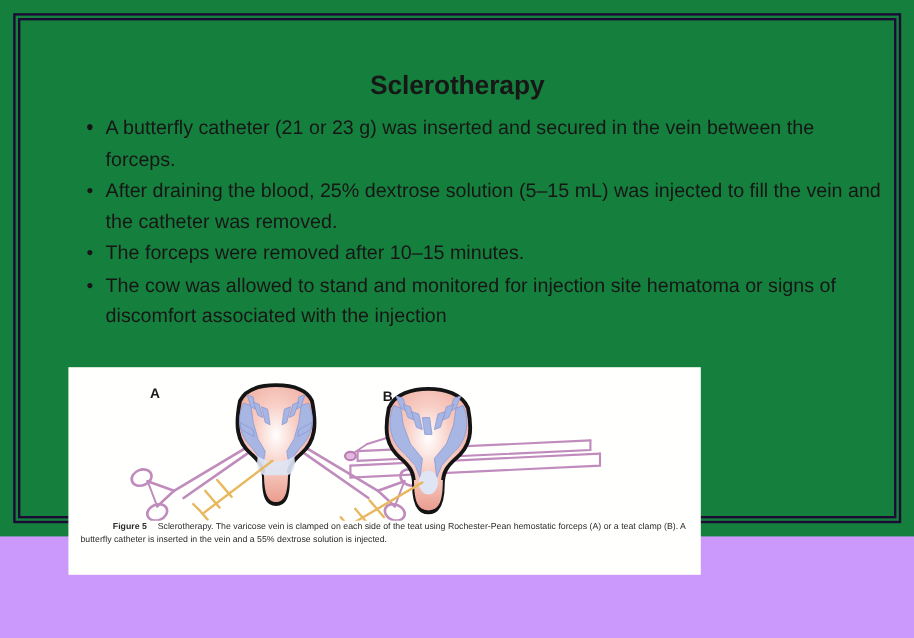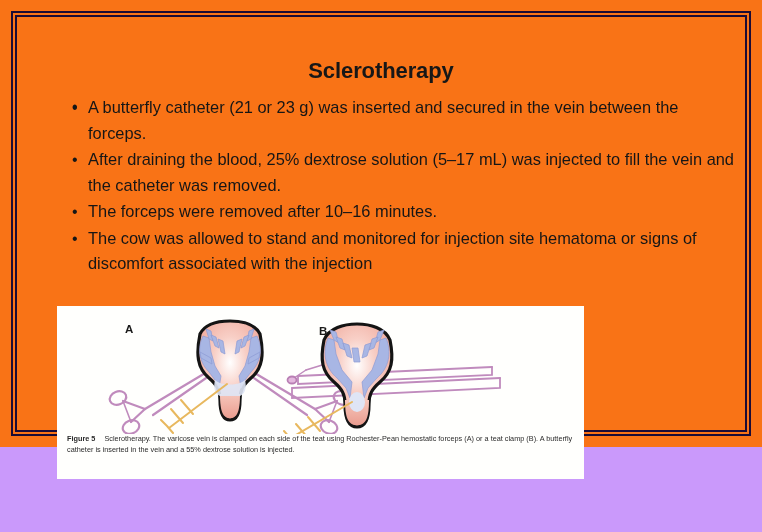--- a/index.html
+++ b/index.html
@@ -10,21 +10,21 @@
     width: 762px;
     height: 532px;
     background: #ca99fb;
     font-family: "Liberation Sans", sans-serif;
     overflow: hidden;
   }
   #slide {
     position: relative;
     width: 762px;
     height: 447px;
-    background: #f97316;
+    background: #15803d;
     box-sizing: border-box;
   }
   
   .frame-outer {
     position: absolute;
     left: 11px;
     top: 11px;
     right: 11px;
     bottom: 11px;
     border: 2px solid #1b0b35;
@@ -111,20 +111,21 @@
     left: 10px;
     top: 128px;
     width: 508px;
     font-size: 7.3px;
     line-height: 10.5px;
     color: #2b2b2b;
     font-family: "Liberation Sans", sans-serif;
   }
   .figure-caption .fig-num {
     font-weight: bold;
+    margin-left: 27px;
   }
   .figure-caption .fig-gap {
     display: inline-block;
     width: 9px;
   }
 </style>
 </head>
 <body>
 
 <div id="slide">
@@ -137,25 +138,25 @@
   <ul class="bullet-list">
     <li class="bullet-item">
       <span class="dot">•</span>
     </li>
     <li class="bullet-item">
       <span class="dot">•</span>
       <span>A butterfly catheter (21 or 23 g) was inserted and secured in the vein between the forceps.</span>
     </li>
     <li class="bullet-item">
       <span class="dot">•</span>
-      <span>After draining the blood, 25% dextrose solution (5–17 mL) was injected to fill the vein and the catheter was removed.</span>
-    </li>
-    <li class="bullet-item">
-      <span class="dot">•</span>
-      <span>The forceps were removed after 10–16 minutes.</span>
+      <span>After draining the blood, 25% dextrose solution (5–15 mL) was injected to fill the vein and the catheter was removed.</span>
+    </li>
+    <li class="bullet-item">
+      <span class="dot">•</span>
+      <span>The forceps were removed after 10–15 minutes.</span>
     </li>
     <li class="bullet-item">
       <span class="dot">•</span>
       <span>The cow was allowed to stand and monitored for injection site hematoma or signs of discomfort associated with the injection</span>
     </li>
   </ul>
 
   <div class="figure-panel">
 
     <svg class="fig-svg" width="527" height="128" viewBox="0 0 527 128">

